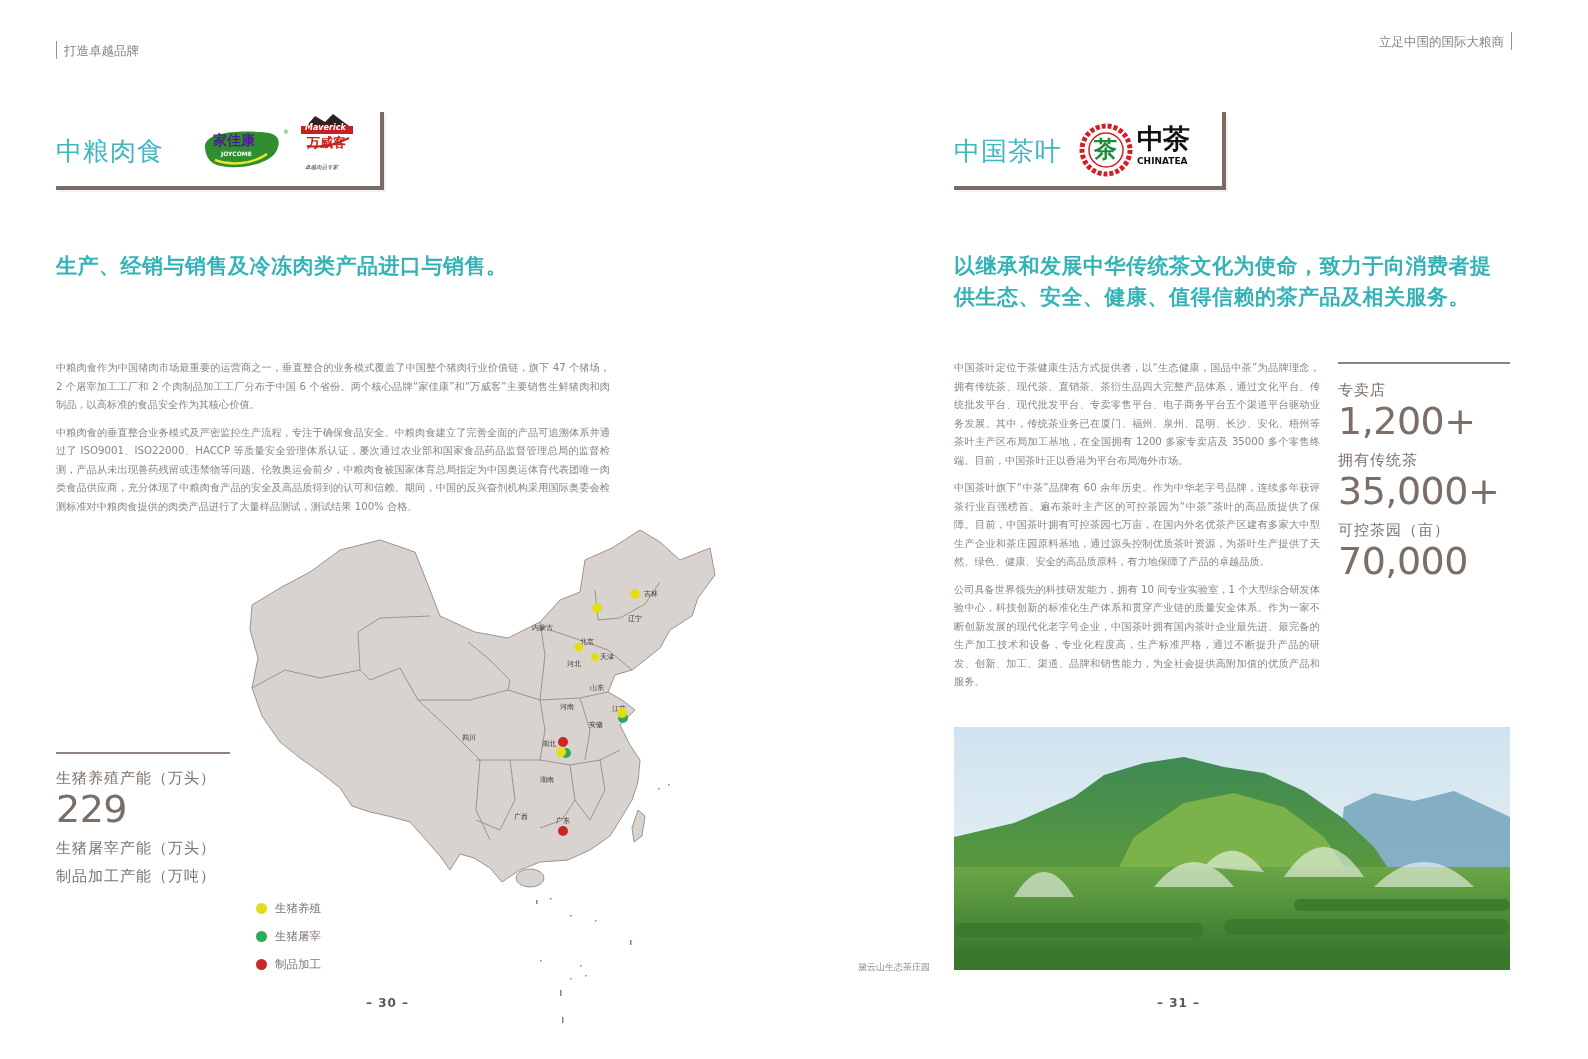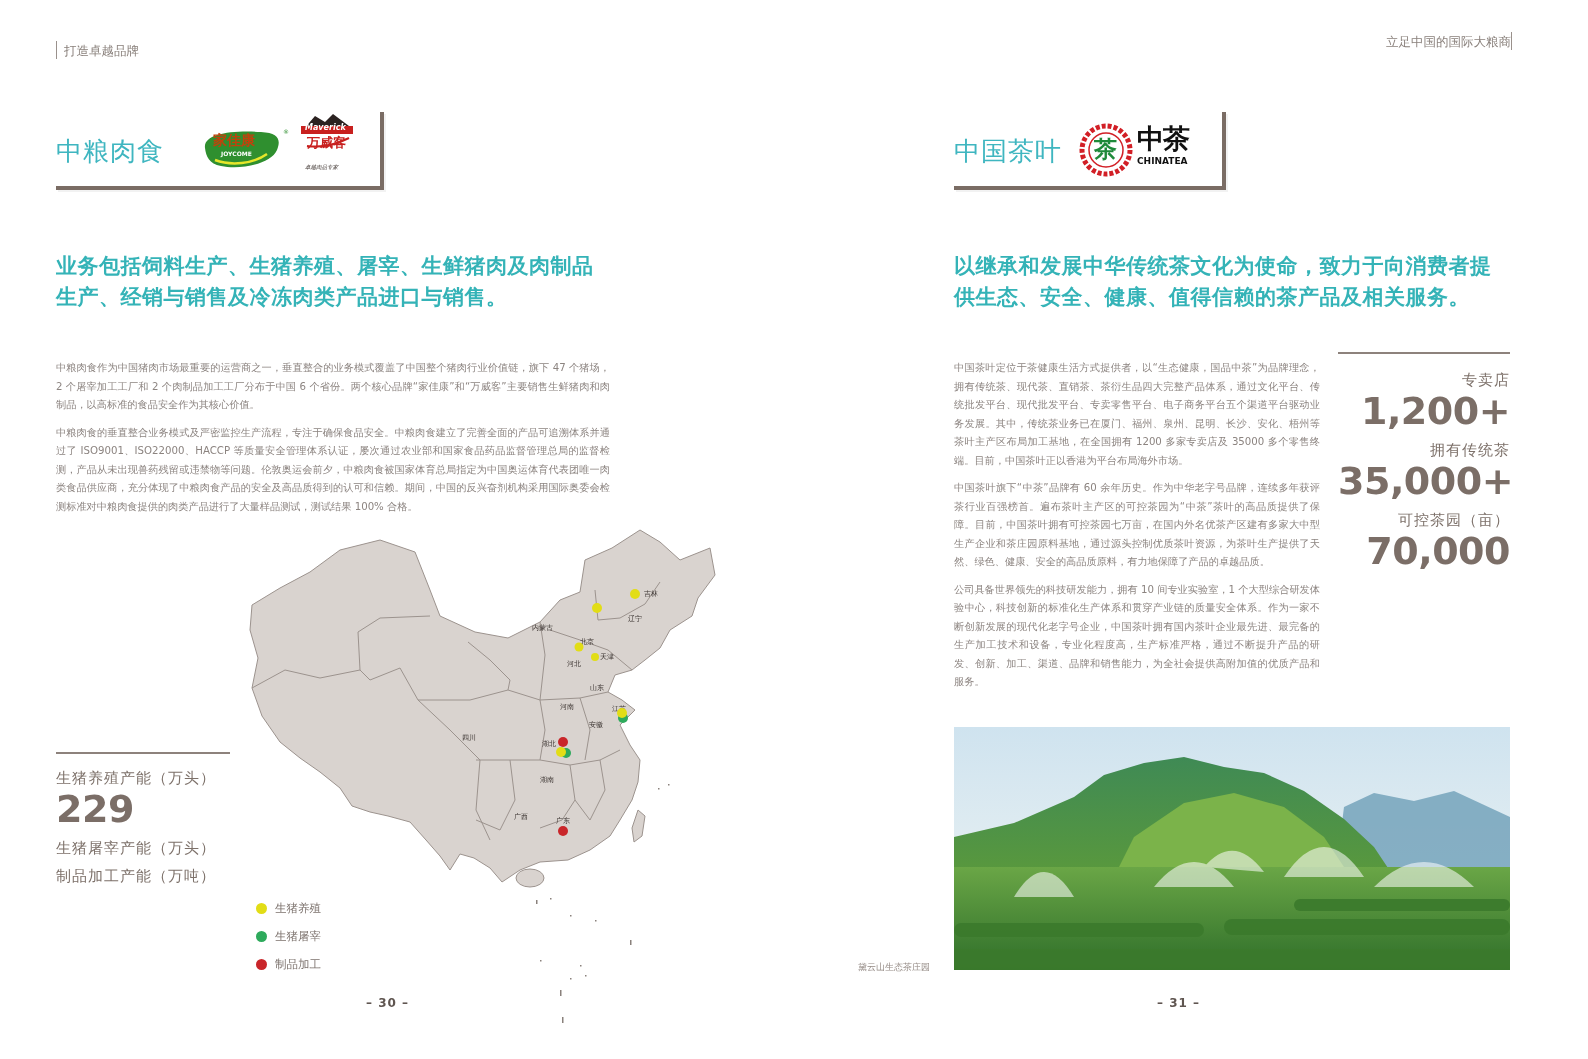--- a/index.html
+++ b/index.html
@@ -3,39 +3,39 @@
 <meta charset="utf-8">
 <style>
   html, body { margin:0; padding:0; background:#ffffff; }
   body { width:1588px; height:1059px; position:relative; overflow:hidden;
          font-family:"DejaVu Sans","Liberation Sans",sans-serif; color:#7a6e68; }
   .abs { position:absolute; }
 
   
   .run-left { left:56px; top:41px; height:18px; border-left:1.5px solid #9a918c; padding-left:7px;
               font-size:12.5px; color:#8a817c; line-height:20px; }
-  .run-right { right:76px; top:32px; height:18px; border-right:1.5px solid #9a918c; 
+  .run-right { right:76px; top:32px; height:18px; border-right:1.5px solid #9a918c; padding-right:7px;
                font-size:12.5px; color:#8a817c; line-height:20px; text-align:right; }
 
   
   .brandbox { top:112px; height:74px; border-right:4px solid #7a6c64; border-bottom:4px solid #7a6c64;
               box-shadow: 2px 2px 0 rgba(0,0,0,0.05); }
   .brand-title { font-size:26px; color:#3fb6c0; letter-spacing:1px; font-weight:normal; }
 
   
   .tagline { font-size:21px; font-weight:bold; color:#34b3b7; line-height:31px; letter-spacing:0.5px; }
 
   
   .body { font-size:10.2px; color:#8c8480; line-height:18.5px; text-align:justify; }
   .body p { margin:0 0 9px 0; }
 
   
   .stat-rule { height:1.5px; background:#8d827c; }
   .stat-label { font-size:15px; color:#7d716a; line-height:20px; letter-spacing:1px; }
-  .stat-value { font-size:38px; color:#7b6e67; line-height:42px; font-weight:bold; font-family:"DejaVu Sans",sans-serif; letter-spacing:-0.5px; }
+  .stat-value { font-size:38px; color:#7b6e67; line-height:42px; font-weight:normal; font-family:"DejaVu Sans",sans-serif; letter-spacing:-0.5px; }
 
   
   .legend-item { display:flex; align-items:center; gap:8px; font-size:11.5px; color:#7d736e; height:28px; }
   .dot { width:11px; height:11px; border-radius:50%; display:inline-block; }
   .prov { font-size:7px; fill:#3a3330; font-family:"DejaVu Sans",sans-serif; }
 
   .pagenum { font-size:12px; color:#5f5550; font-weight:bold; letter-spacing:1px; }
   .caption { font-size:9px; color:#958b86; }
 </style>
 </head>
@@ -45,39 +45,38 @@
 <div class="abs run-right">立足中国的国际大粮商</div>
 
 <div class="abs brandbox" style="left:56px; width:324px;">
   <div class="abs brand-title" style="left:0; top:22px;">中粮肉食</div>
 
   <div class="abs" style="left:145px; top:14px; width:80px; height:44px;">
     <svg width="82" height="46" viewBox="0 0 82 46">
       <path d="M4 22 C2 8 30 4 60 6 C78 7 80 14 76 24 C70 38 40 44 20 40 C8 38 5 30 4 22 Z" fill="#2f8f2f"></path>
       <path d="M14 34 C30 40 52 38 66 28" stroke="#e6e62a" stroke-width="2.5" fill="none"></path>
     </svg>
-    <div class="abs" style="left:12px; top:6px; font-size:14px; color:#c2410c; font-weight:bold;">家佳康</div>
+    <div class="abs" style="left:12px; top:6px; font-size:14px; color:#4c1d95; font-weight:bold;">家佳康</div>
     <div class="abs" style="left:20px; top:24px; font-size:6px; color:#ffffff; font-weight:bold;">JOYCOME</div>
     <div class="abs" style="left:82px; top:2px; font-size:6px; color:#2f8f2f;">®</div>
   </div>
 
   <div class="abs" style="left:243px; top:0; width:56px; height:66px;">
     <svg width="56" height="40" viewBox="0 0 56 40">
       <path d="M4 18 L16 4 L26 10 L34 2 L50 14 L52 20 L4 20 Z" fill="#2b2221"></path>
       <rect x="2" y="14" width="52" height="8" fill="#c8201f"></rect>
       <path d="M8 34 C22 36 38 32 50 26" stroke="#c8201f" stroke-width="2" fill="none"></path>
     </svg>
     <div class="abs" style="left:6px; top:11px; font-size:8px; color:#fff; font-weight:bold; font-style:italic;">Maverick</div>
     <div class="abs" style="left:8px; top:22px; font-size:13px; color:#c8201f; font-weight:bold;">万威客</div>
     <div class="abs" style="left:6px; top:52px; font-size:5.5px; color:#3a302c; font-style:italic;">卓越肉品专家</div>
   </div>
 </div>
 
 <div class="abs tagline" style="left:56px; top:251px; width:580px;">
-  <div>业务包括饲料生产、生猪养殖、屠宰、生鲜猪肉及肉制品</div>
   <div>生产、经销与销售及冷冻肉类产品进口与销售。</div>
 </div>
 
 <div class="abs body" style="left:56px; top:359px; width:554px;">
   <p>中粮肉食作为中国猪肉市场最重要的运营商之一，垂直整合的业务模式覆盖了中国整个猪肉行业价值链，旗下 47 个猪场，2 个屠宰加工工厂和 2 个肉制品加工工厂分布于中国 6 个省份。两个核心品牌“家佳康”和“万威客”主要销售生鲜猪肉和肉制品，以高标准的食品安全作为其核心价值。</p>
   <p>中粮肉食的垂直整合业务模式及严密监控生产流程，专注于确保食品安全。中粮肉食建立了完善全面的产品可追溯体系并通过了 ISO9001、ISO22000、HACCP 等质量安全管理体系认证，屡次通过农业部和国家食品药品监督管理总局的监督检测，产品从未出现兽药残留或违禁物等问题。伦敦奥运会前夕，中粮肉食被国家体育总局指定为中国奥运体育代表团唯一肉类食品供应商，充分体现了中粮肉食产品的安全及高品质得到的认可和信赖。期间，中国的反兴奋剂机构采用国际奥委会检测标准对中粮肉食提供的肉类产品进行了大量样品测试，测试结果 100% 合格。</p>
 </div>
 
 <div class="abs" style="left:56px; top:752px; width:174px;">
   <div class="stat-rule"></div>
@@ -194,21 +193,21 @@
   <div>以继承和发展中华传统茶文化为使命，致力于向消费者提</div>
   <div>供生态、安全、健康、值得信赖的茶产品及相关服务。</div>
 </div>
 
 <div class="abs body" style="left:954px; top:359px; width:366px;">
   <p>中国茶叶定位于茶健康生活方式提供者，以“生态健康，国品中茶”为品牌理念，拥有传统茶、现代茶、直销茶、茶衍生品四大完整产品体系，通过文化平台、传统批发平台、现代批发平台、专卖零售平台、电子商务平台五个渠道平台驱动业务发展。其中，传统茶业务已在厦门、福州、泉州、昆明、长沙、安化、梧州等茶叶主产区布局加工基地，在全国拥有 1200 多家专卖店及 35000 多个零售终端。目前，中国茶叶正以香港为平台布局海外市场。</p>
   <p>中国茶叶旗下“中茶”品牌有 60 余年历史。作为中华老字号品牌，连续多年获评茶行业百强榜首。遍布茶叶主产区的可控茶园为“中茶”茶叶的高品质提供了保障。目前，中国茶叶拥有可控茶园七万亩，在国内外名优茶产区建有多家大中型生产企业和茶庄园原料基地，通过源头控制优质茶叶资源，为茶叶生产提供了天然、绿色、健康、安全的高品质原料，有力地保障了产品的卓越品质。</p>
   <p>公司具备世界领先的科技研发能力，拥有 10 间专业实验室，1 个大型综合研发体验中心，科技创新的标准化生产体系和贯穿产业链的质量安全体系。作为一家不断创新发展的现代化老字号企业，中国茶叶拥有国内茶叶企业最先进、最完备的生产加工技术和设备，专业化程度高，生产标准严格，通过不断提升产品的研发、创新、加工、渠道、品牌和销售能力，为全社会提供高附加值的优质产品和服务。</p>
 </div>
 
-<div class="abs" style="left:1338px; top:352px; width:172px;text-align:right;">
+<div class="abs" style="left:1338px; top:362px; width:172px;">
   <div class="stat-rule"></div>
   <div style="margin-top:16px;" class="stat-label">专卖店</div>
   <div class="stat-value">1,200+</div>
   <div style="margin-top:8px;" class="stat-label">拥有传统茶</div>
   <div class="stat-value">35,000+</div>
   <div style="margin-top:8px;" class="stat-label">可控茶园（亩）</div>
   <div class="stat-value">70,000</div>
 </div>
 
 <div class="abs" style="left:954px; top:727px; width:556px; height:243px; overflow:hidden;">

